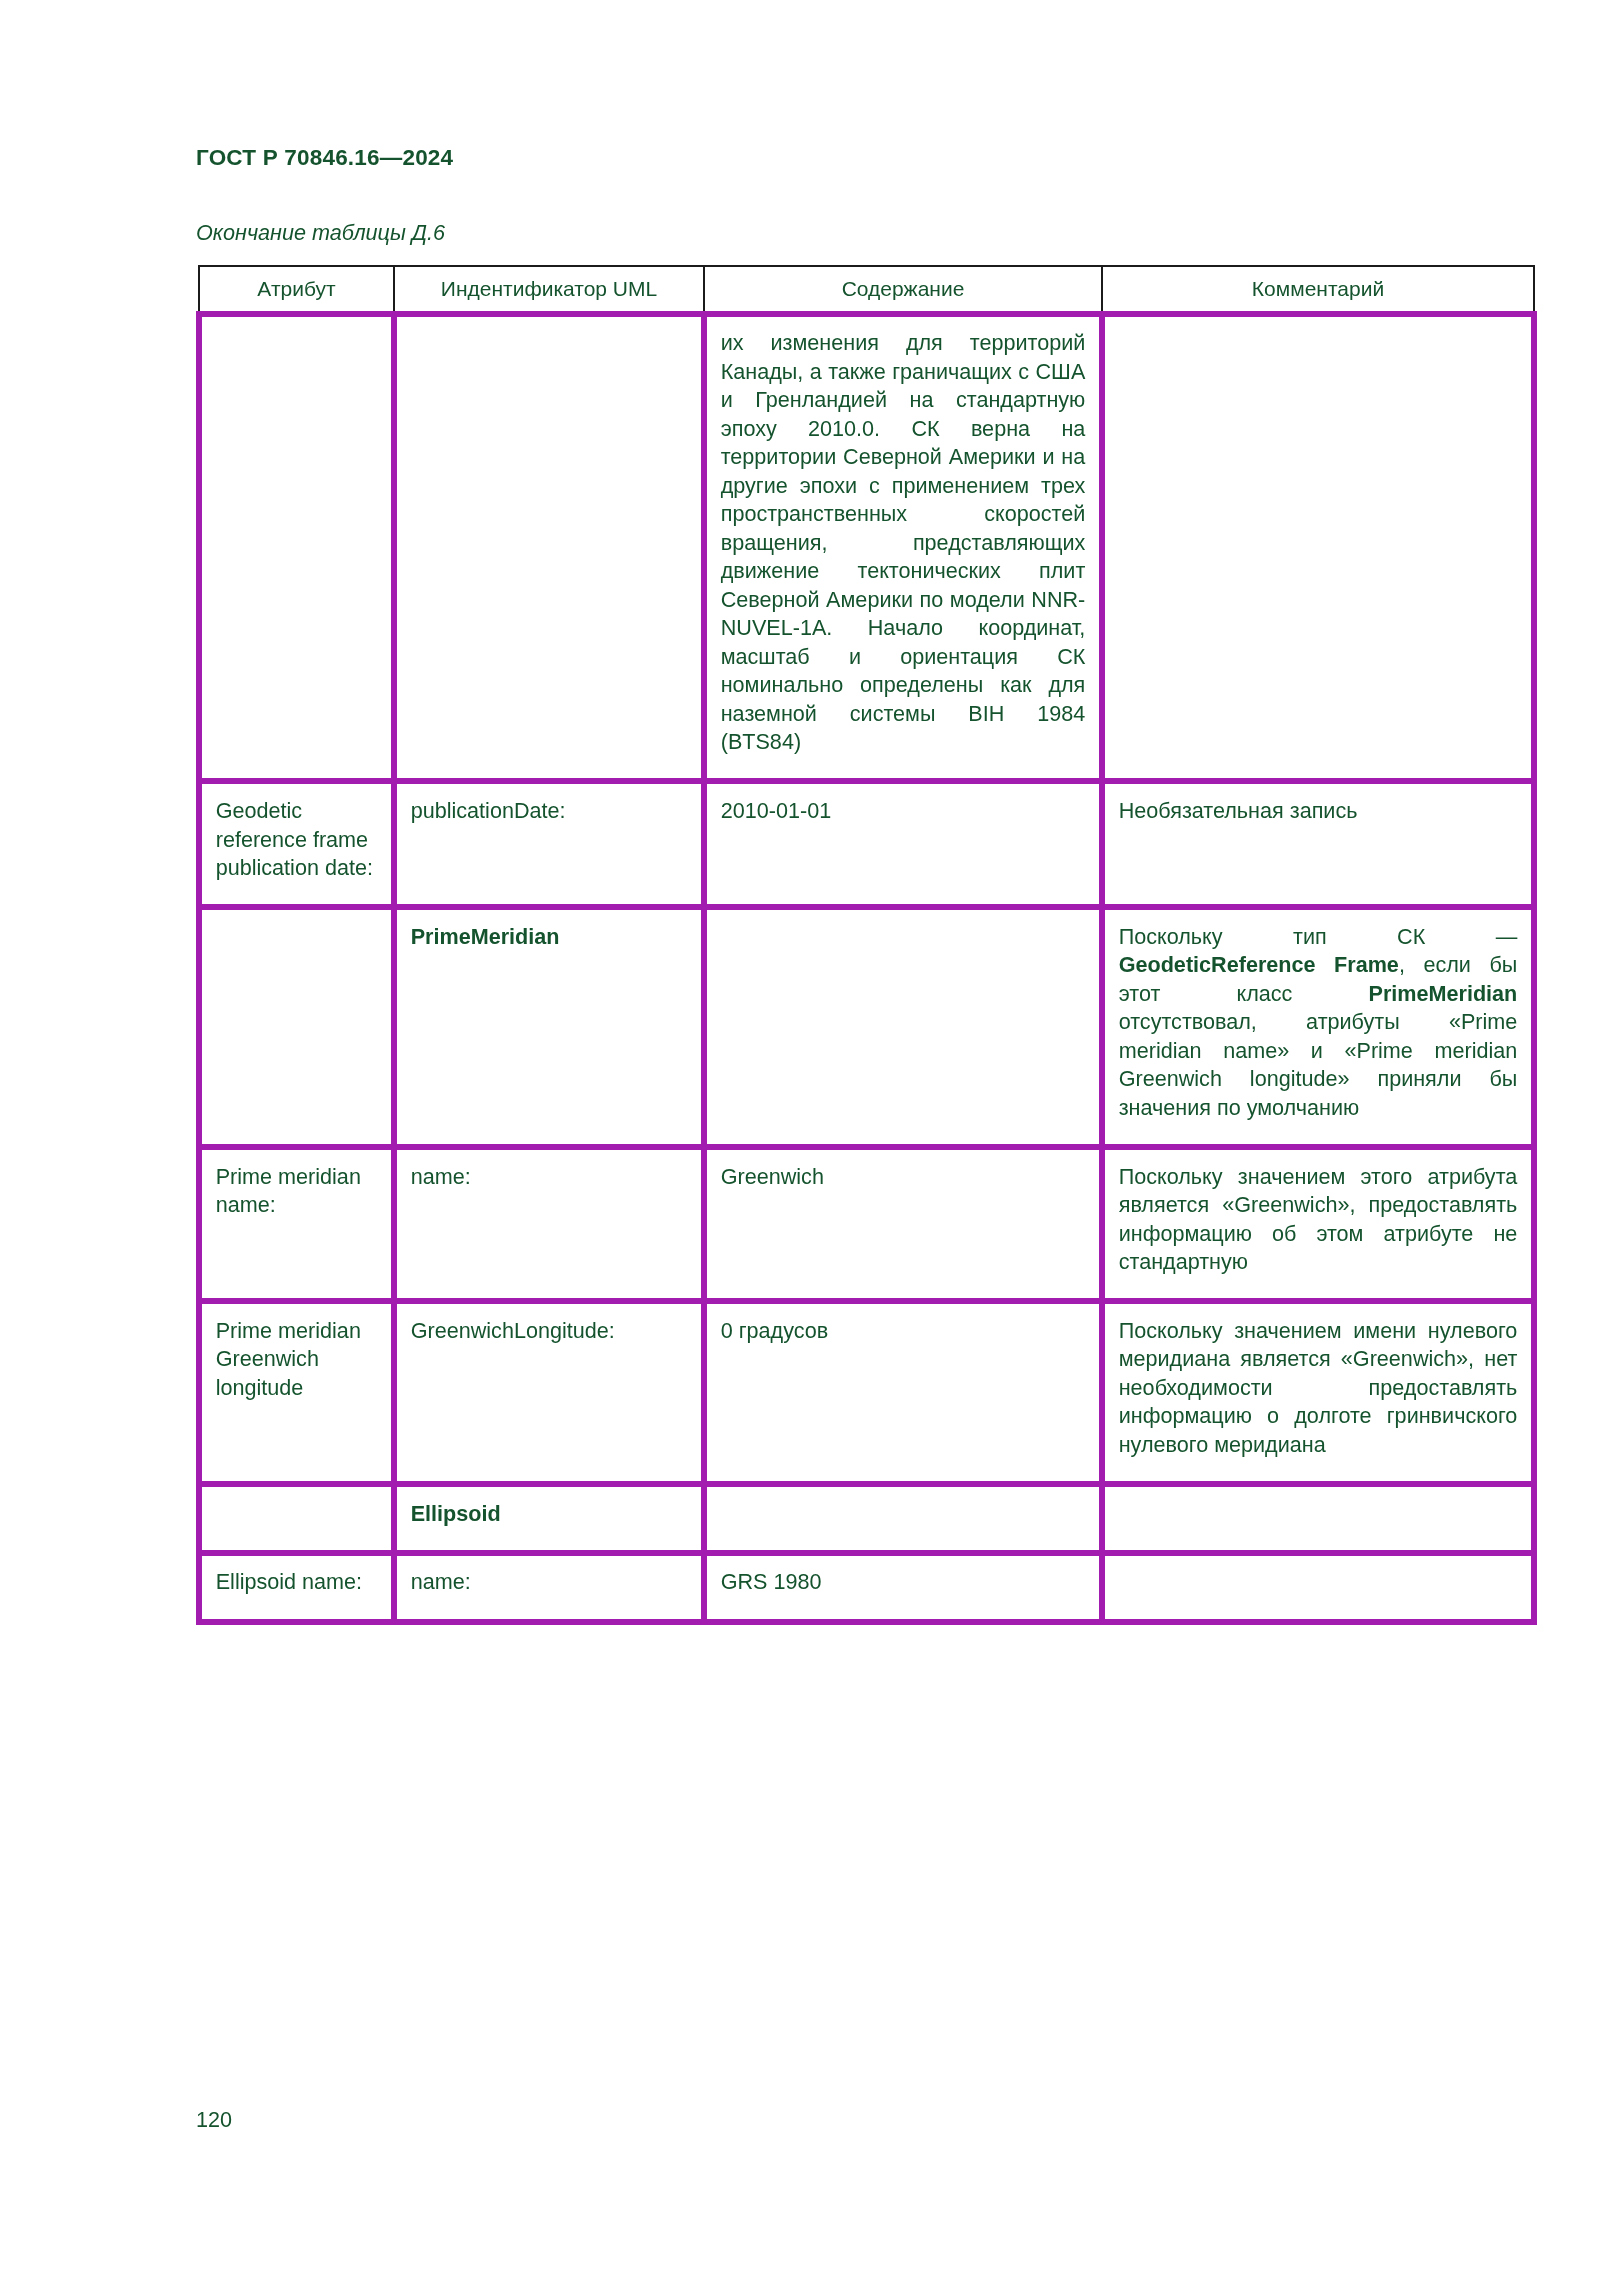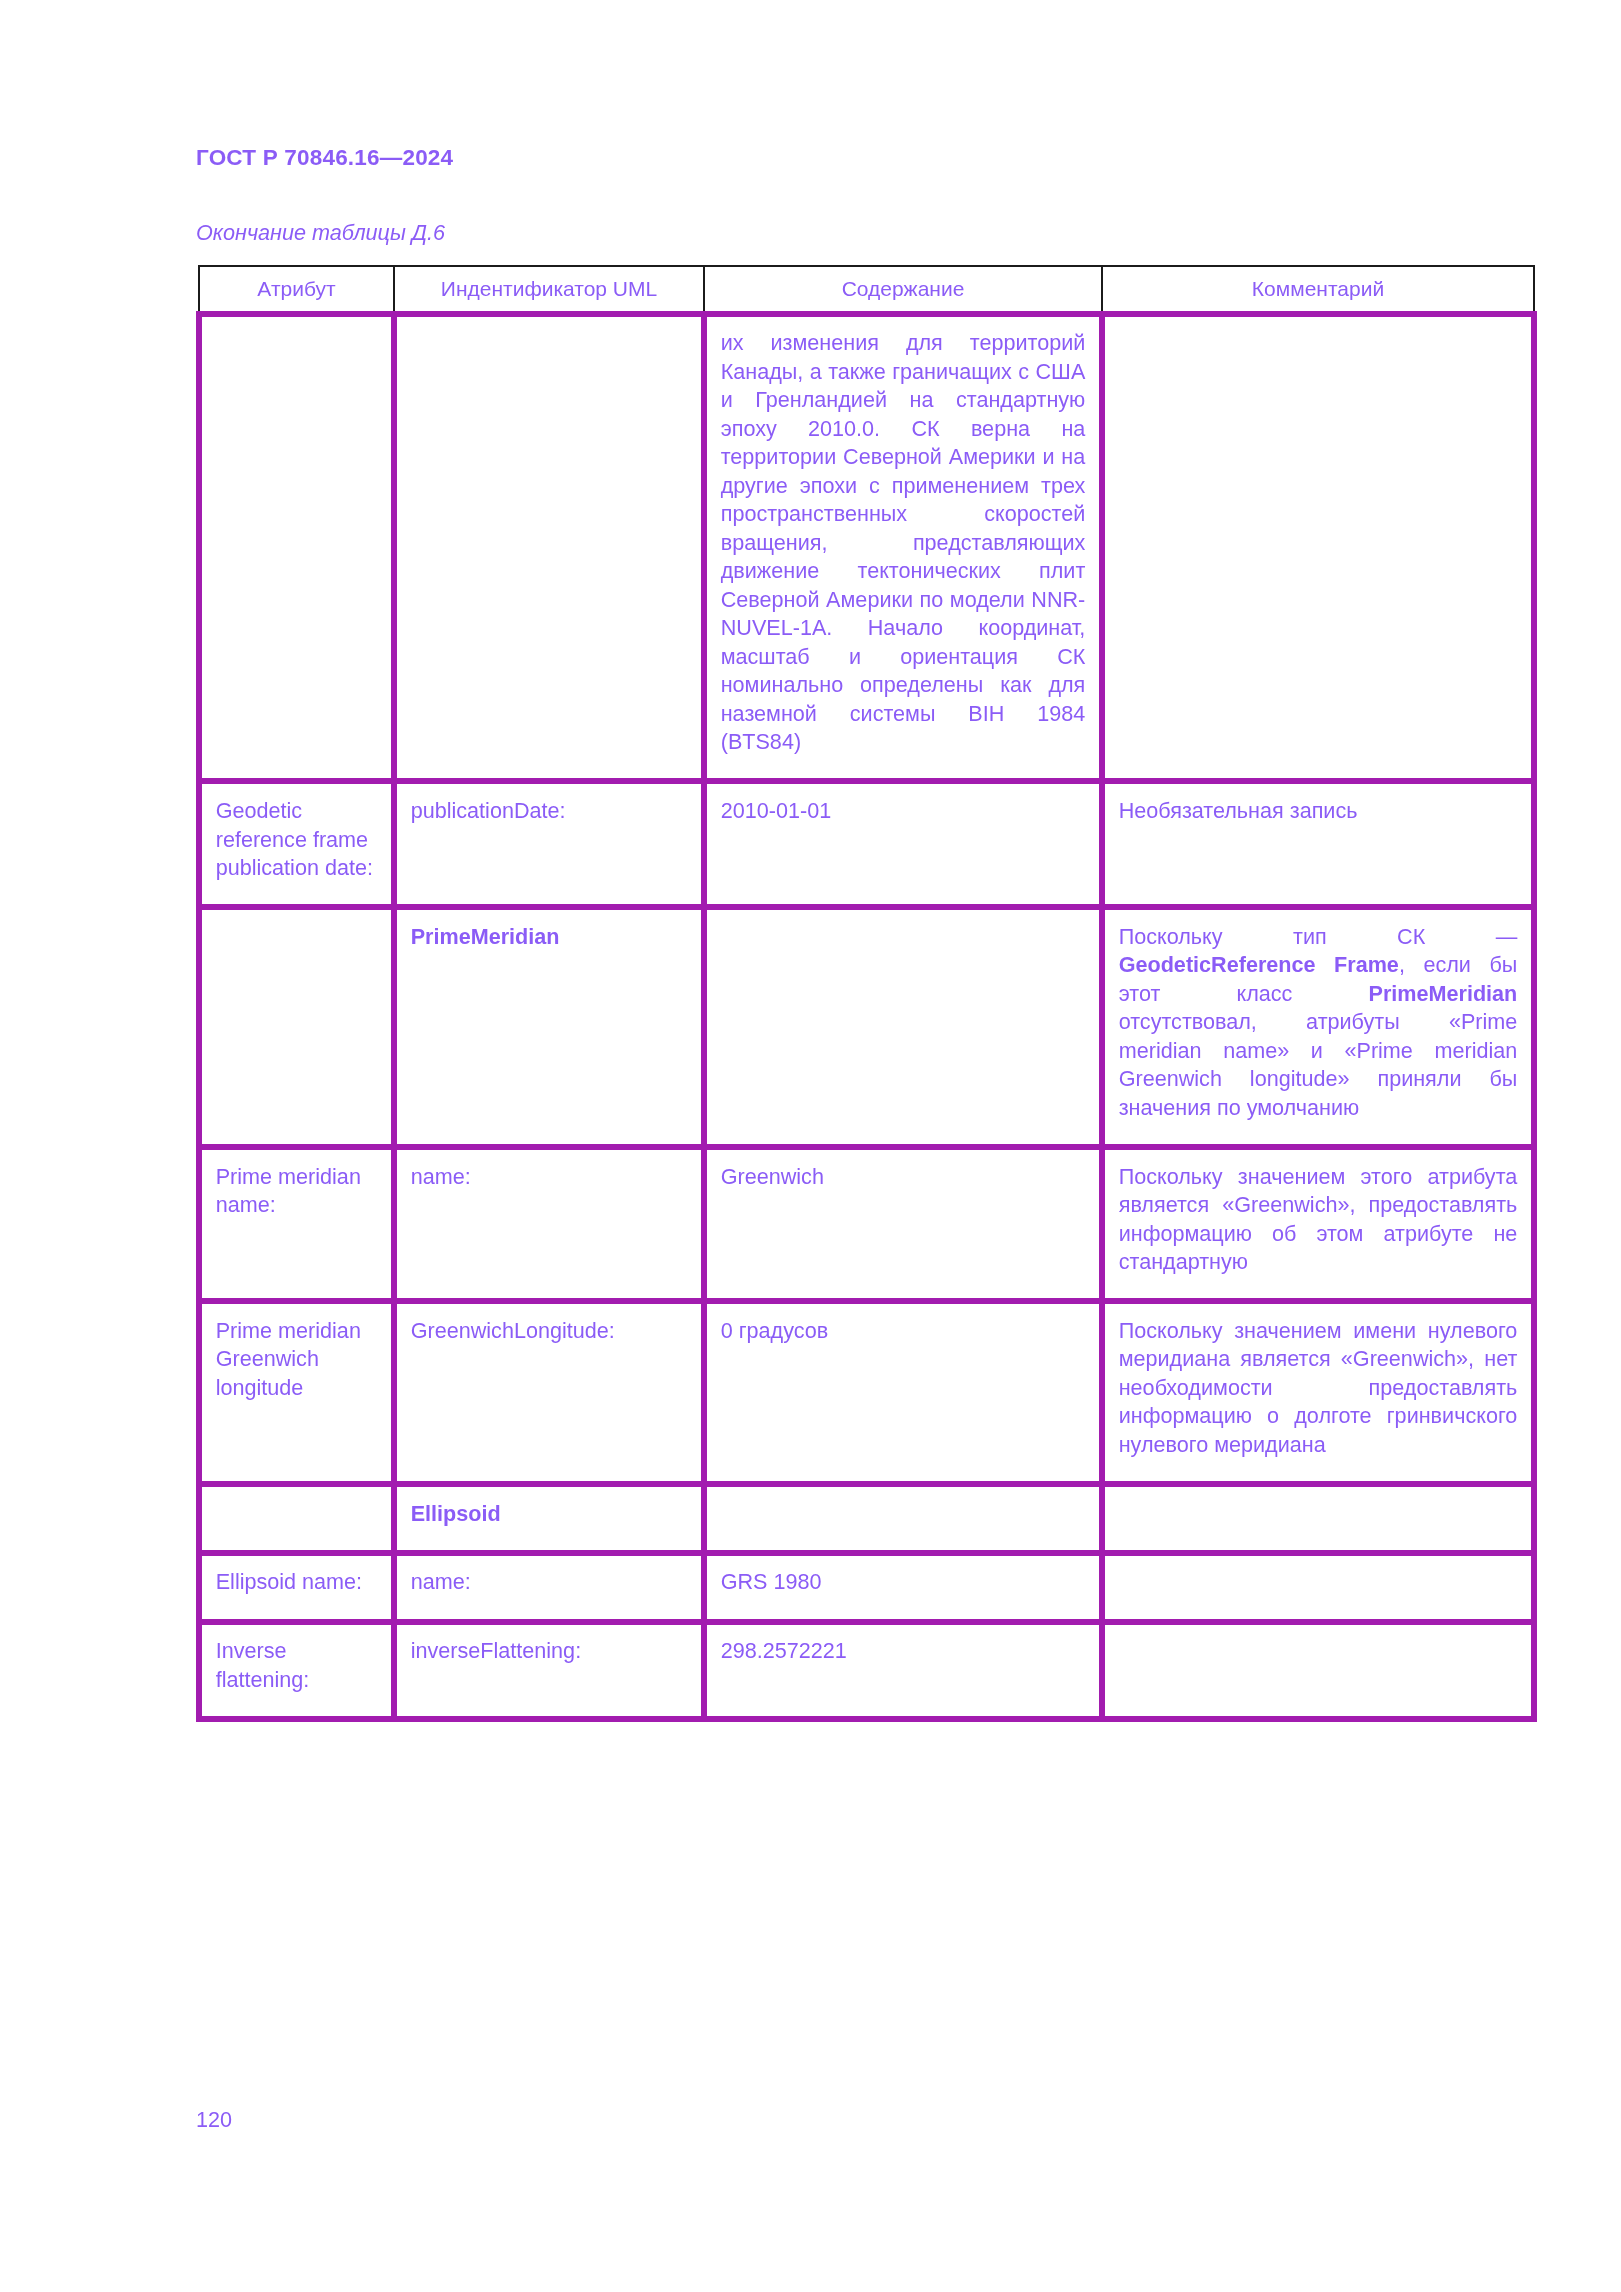--- a/index.html
+++ b/index.html
@@ -3,21 +3,21 @@
 <meta charset="utf-8">
 <style>
   * { box-sizing: border-box; margin: 0; padding: 0; }
   html, body { background: #ffffff; }
   .page {
     position: relative;
     width: 1621px;
     height: 2293px;
     background: #ffffff;
     font-family: "Liberation Sans", sans-serif;
-    color: #8b5cf6;
+    color: #14532d;
     overflow: hidden;
   }
   .doc-header {
     position: absolute;
     left: 196px;
     top: 145px;
     font-size: 22.5px;
     font-weight: bold;
     letter-spacing: 0.2px;
   }
@@ -130,25 +130,19 @@
           <td class="cell-uml"><span class="b">Ellipsoid</span></td>
           <td class="cell-content"></td>
           <td class="cell-comment"></td>
         </tr>
         <tr>
           <td class="cell-attr">Ellipsoid name:</td>
           <td class="cell-uml">name:</td>
           <td class="cell-content">GRS 1980</td>
           <td class="cell-comment"></td>
         </tr>
-        <tr>
-          <td class="cell-attr">Inverse flattening:</td>
-          <td class="cell-uml">inverseFlattening:</td>
-          <td class="cell-content">298.2572221</td>
-          <td class="cell-comment"></td>
-        </tr>
       </tbody>
   </table>
 
   <div class="page-number">120</div>
 
 </div>
 
 
 </body></html>

